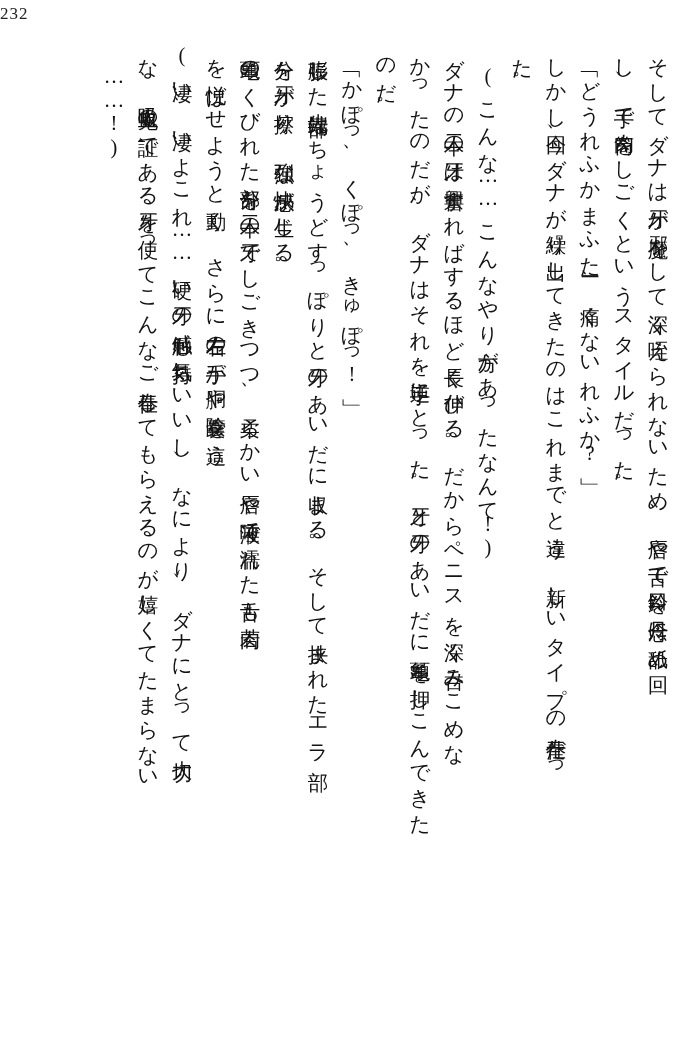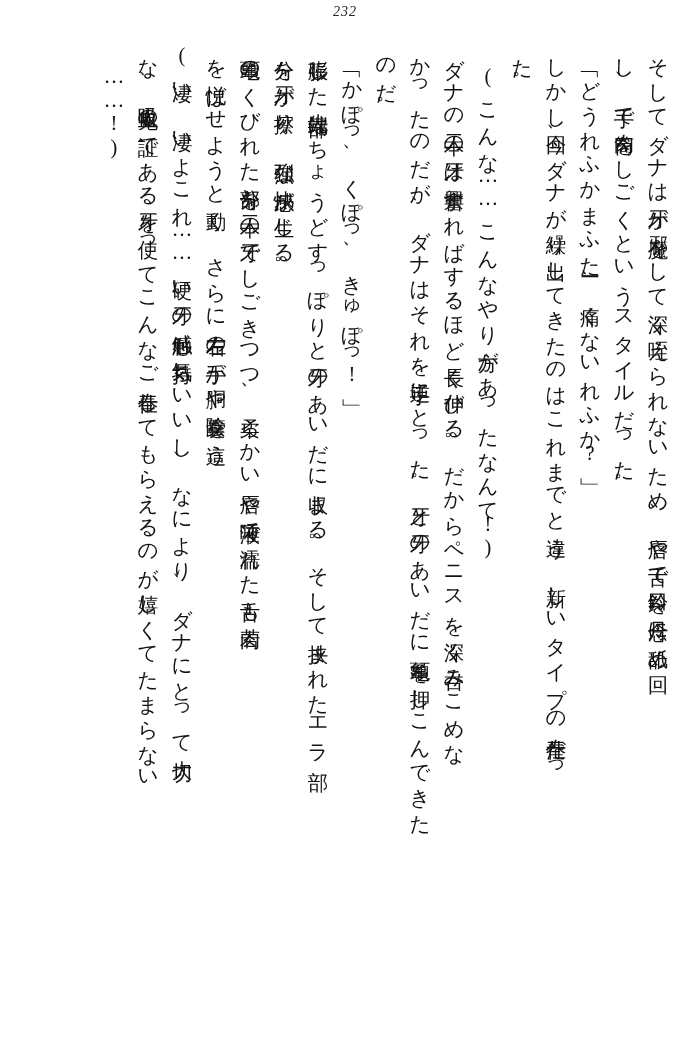--- a/index.html
+++ b/index.html
@@ -19,26 +19,24 @@
     width: 690px;
     height: 1050px;
     box-sizing: border-box;
     background: #fff;
   }
   .page-number {
     position: absolute;
     top: 4px;
     left: 0;
     right: 0;
-    text-align: center;
-    font-size: 14px;
+    font-size: 17px;
     letter-spacing: 1px;
     color: #222;
     font-family: "Liberation Serif", "DejaVu Serif", serif;
-    font-style: italic;
   }
   .text-frame {
     position: absolute;
     top: 44px;
     left: 22px;
     right: 22px;
     bottom: 18px;
     display: flex;
     flex-direction: row-reverse;
     justify-content: flex-start;

